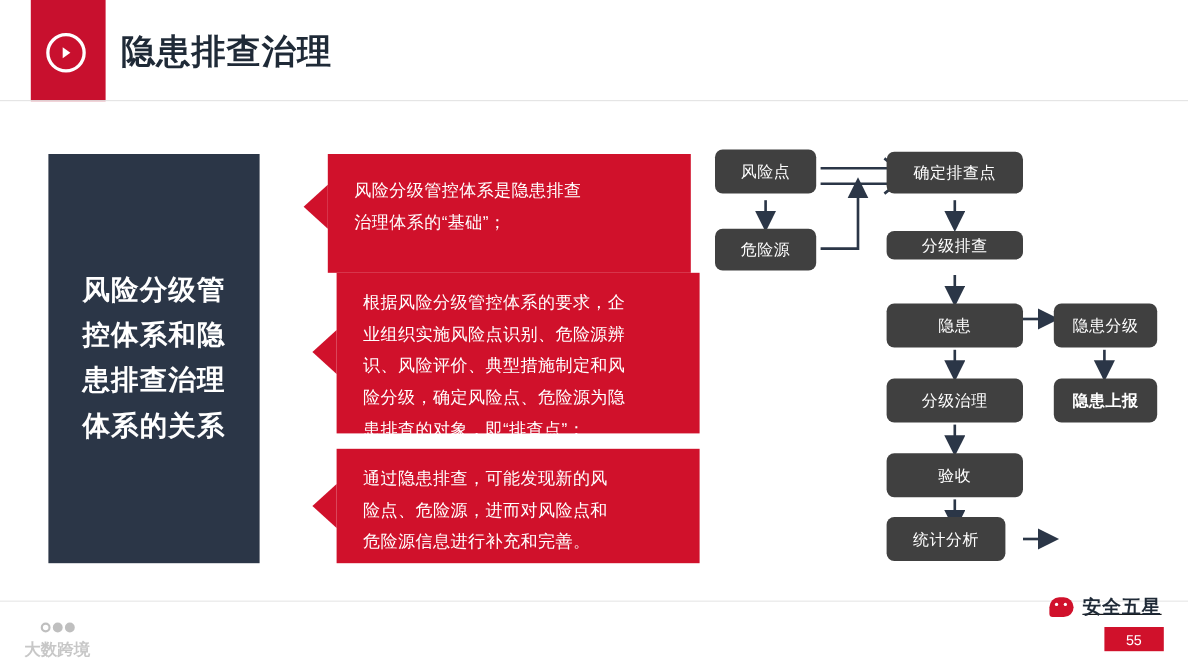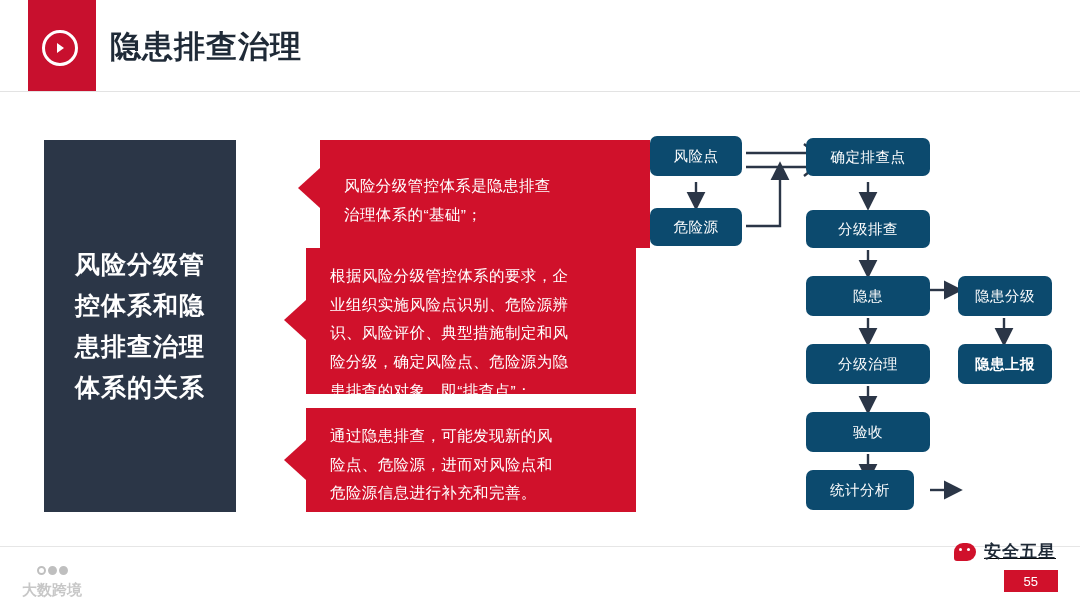--- a/index.html
+++ b/index.html
@@ -105,25 +105,25 @@
   .callout .arrow {
     position: absolute;
     left: -22px;
     width: 0;
     height: 0;
     border-top: 20px solid transparent;
     border-bottom: 20px solid transparent;
     border-right: 22px solid #d0112b;
   }
   #callout1 {
-    left: 320px;
+    left: 298px;
     top: 140px;
     width: 330px;
     height: 108px;
-    padding: 32px 22px 0 24px;
+    padding: 20px 22px 0 24px;
   }
   #callout1 .arrow { top: 28px; }
   #callout2 {
     left: 306px;
     top: 248px;
     width: 330px;
     height: 146px;
     padding: 14px 18px 0 24px;
   }
   #callout2 .arrow { top: 52px; }
@@ -139,21 +139,21 @@
   
   .flow {
     position: absolute;
     left: 640px;
     top: 130px;
     width: 420px;
     height: 400px;
   }
   .node {
     position: absolute;
-    background: #0c4a6e;
+    background: #404040;
     color: #ffffff;
     border-radius: 7px;
     font-size: 14.5px;
     display: flex;
     align-items: center;
     justify-content: center;
     letter-spacing: 0.5px;
     box-sizing: border-box;
   }
   .flow-svg {
@@ -332,21 +332,21 @@
 
     <div class="node" style="left:10px; top:6px; width:92px; height:40px;">
       <span>风险点</span>
     </div>
     <div class="node" style="left:10px; top:78px; width:92px; height:38px;">
       <span>危险源</span>
     </div>
     <div class="node" style="left:166px; top:8px; width:124px; height:38px;">
       <span>确定排查点</span>
     </div>
-    <div class="node" style="left:166px; top:80px; width:124px; height:38px;">
+    <div class="node" style="left:166px; top:80px; width:124px; height:26px;">
       <span>分级排查</span>
     </div>
     <div class="node" style="left:318px; top:146px; width:94px; height:40px;">
       <span>隐患分级</span>
     </div>
     <div class="node" style="left:166px; top:146px; width:124px; height:40px;">
       <span>隐患</span>
     </div>
     <div class="node" style="left:166px; top:214px; width:124px; height:40px;">
       <span>分级治理</span>

